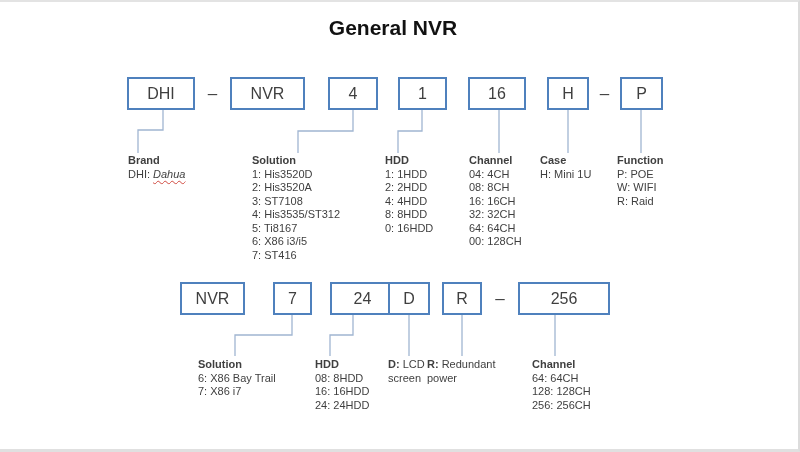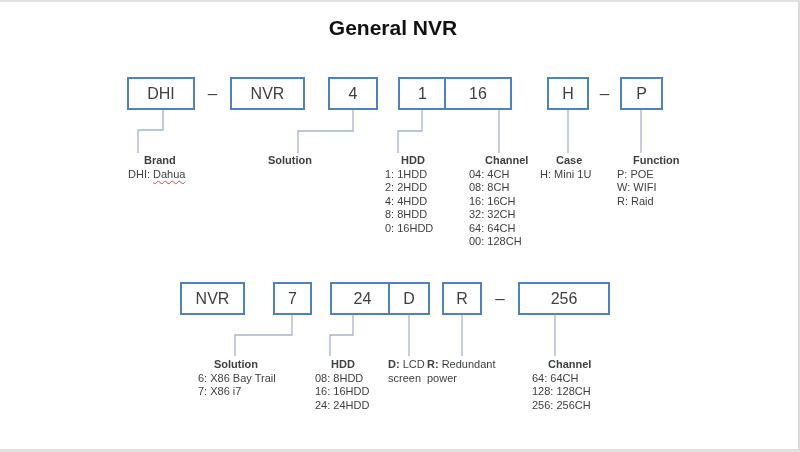--- a/index.html
+++ b/index.html
@@ -41,28 +41,29 @@
   }
   .row1{top:75px;}
   .row2{top:280px;}
   svg.connectors{position:absolute;left:0;top:0;pointer-events:none;}
   svg.connectors path{fill:none;stroke:var(--connector);stroke-width:1.3px;}
   .lbl{
     position:absolute;
     font-size:11px;line-height:13.5px;color:var(--text);
     white-space:nowrap;
   }
-  .lbl-h{font-weight:bold;margin-left:16px;}
+  .lbl-h{font-weight:bold;}
   .lbl b{font-weight:bold;}
   .squiggle{
     text-decoration:underline;
     text-decoration-style:wavy;
     text-decoration-color:#d14b42;
     text-decoration-thickness:1px;
     text-underline-offset:2px;
+    font-style:italic;
   }
 </style>
 </head>
 <body>
 
 <div class="slide">
 
   <div class="title">General NVR</div>
 
   <svg class="connectors" width="800" height="452">
@@ -77,32 +78,41 @@
     <path d="M409,313 V354"></path>
     <path d="M462,313 V354"></path>
     <path d="M555,313 V354"></path>
   </svg>
 
   <div class="box row1" style="left:127px;width:68px">DHI</div>
   <div class="dash row1" style="left:195px;width:35px">–</div>
   <div class="box row1" style="left:230px;width:75px">NVR</div>
   <div class="box row1" style="left:328px;width:50px">4</div>
   <div class="box row1" style="left:398px;width:49px">1</div>
-  <div class="box row1" style="left:444px;width:68px">16</div>
+  <div class="box row1" style="left:468px;width:58px">16</div>
   <div class="box row1" style="left:547px;width:42px">H</div>
   <div class="dash row1" style="left:589px;width:31px">–</div>
   <div class="box row1" style="left:620px;width:43px">P</div>
 
   <div class="lbl" style="left:128px;top:152px">
     <div class="lbl-h">Brand</div>
     <div><span>DHI:</span> <span class="squiggle">Dahua</span></div>
   </div>
 
   <div class="lbl" style="left:252px;top:152px">
     <div class="lbl-h">Solution</div>
+    <div>
+        <div>1: His3520D</div>
+        <div>2: His3520A</div>
+        <div>3: ST7108</div>
+        <div>4: His3535/ST312</div>
+        <div>5: Ti8167</div>
+        <div>6: X86 i3/i5</div>
+        <div>7: ST416</div>
+      </div>
   </div>
 
   <div class="lbl" style="left:385px;top:152px">
     <div class="lbl-h">HDD</div>
     <div>
         <div>1: 1HDD</div>
         <div>2: 2HDD</div>
         <div>4: 4HDD</div>
         <div>8: 8HDD</div>
         <div>0: 16HDD</div>

